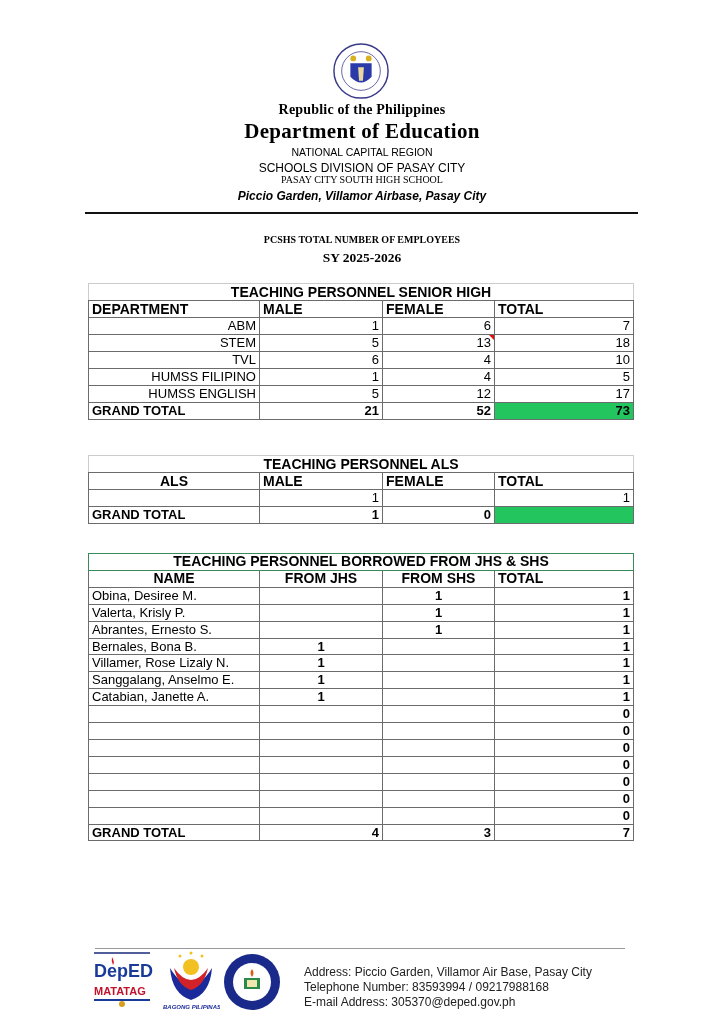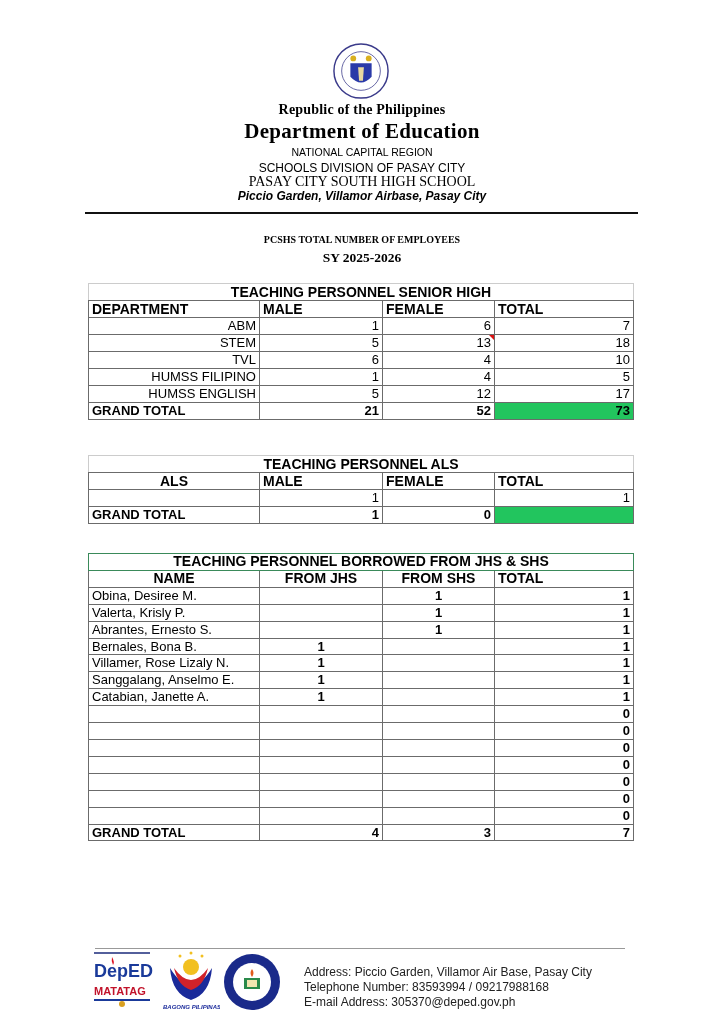--- a/index.html
+++ b/index.html
@@ -5,21 +5,21 @@
   html, body { margin:0; padding:0; background:#ffffff; }
   body { width:724px; height:1024px; position:relative; overflow:hidden; font-family:"Liberation Sans", sans-serif; color:#000; }
   .abs { position:absolute; }
   .center { left:0; width:724px; text-align:center; }
 
   #seal { left:332px; top:42px; width:58px; height:58px; }
   .republic { top:102px; font-family:"Liberation Serif", serif; font-weight:bold; font-size:14px; letter-spacing:0.2px; }
   .dept { top:119px; font-family:"Liberation Serif", serif; font-weight:bold; font-size:21px; letter-spacing:0.3px; }
   .region { top:146px; font-size:10.5px; }
   .division { top:161px; font-size:12px; }
-  .school { top:174px; font-family:"Liberation Serif", serif; font-size:14px; }
+  .school { top:174px; font-family:"Liberation Serif", serif; font-size:10px; }
   .addr { top:189px; font-size:12px; font-weight:bold;font-style:italic; }
   .rule { left:85px; width:553px; top:212px; height:2px; background:#111; }
 
   .title1 { top:234px; font-family:"Liberation Serif", serif; font-weight:bold; font-size:10px; }
   .title2 { top:250px; font-family:"Liberation Serif", serif; font-weight:bold; font-size:13.5px; }
 
   table.grid { position:absolute; left:88px; border-collapse:collapse; font-size:13px; }
   table.grid td { border:1px solid #6b6b6b; padding:0 3px; height:16px; line-height:16px; white-space:nowrap; overflow:hidden; }
   .c1 { width:164px; } .c2 { width:116px; } .c3 { width:105px; } .c4 { width:132px; }
   .r { text-align:right; } .l { text-align:left; } .ctr { text-align:center; }

